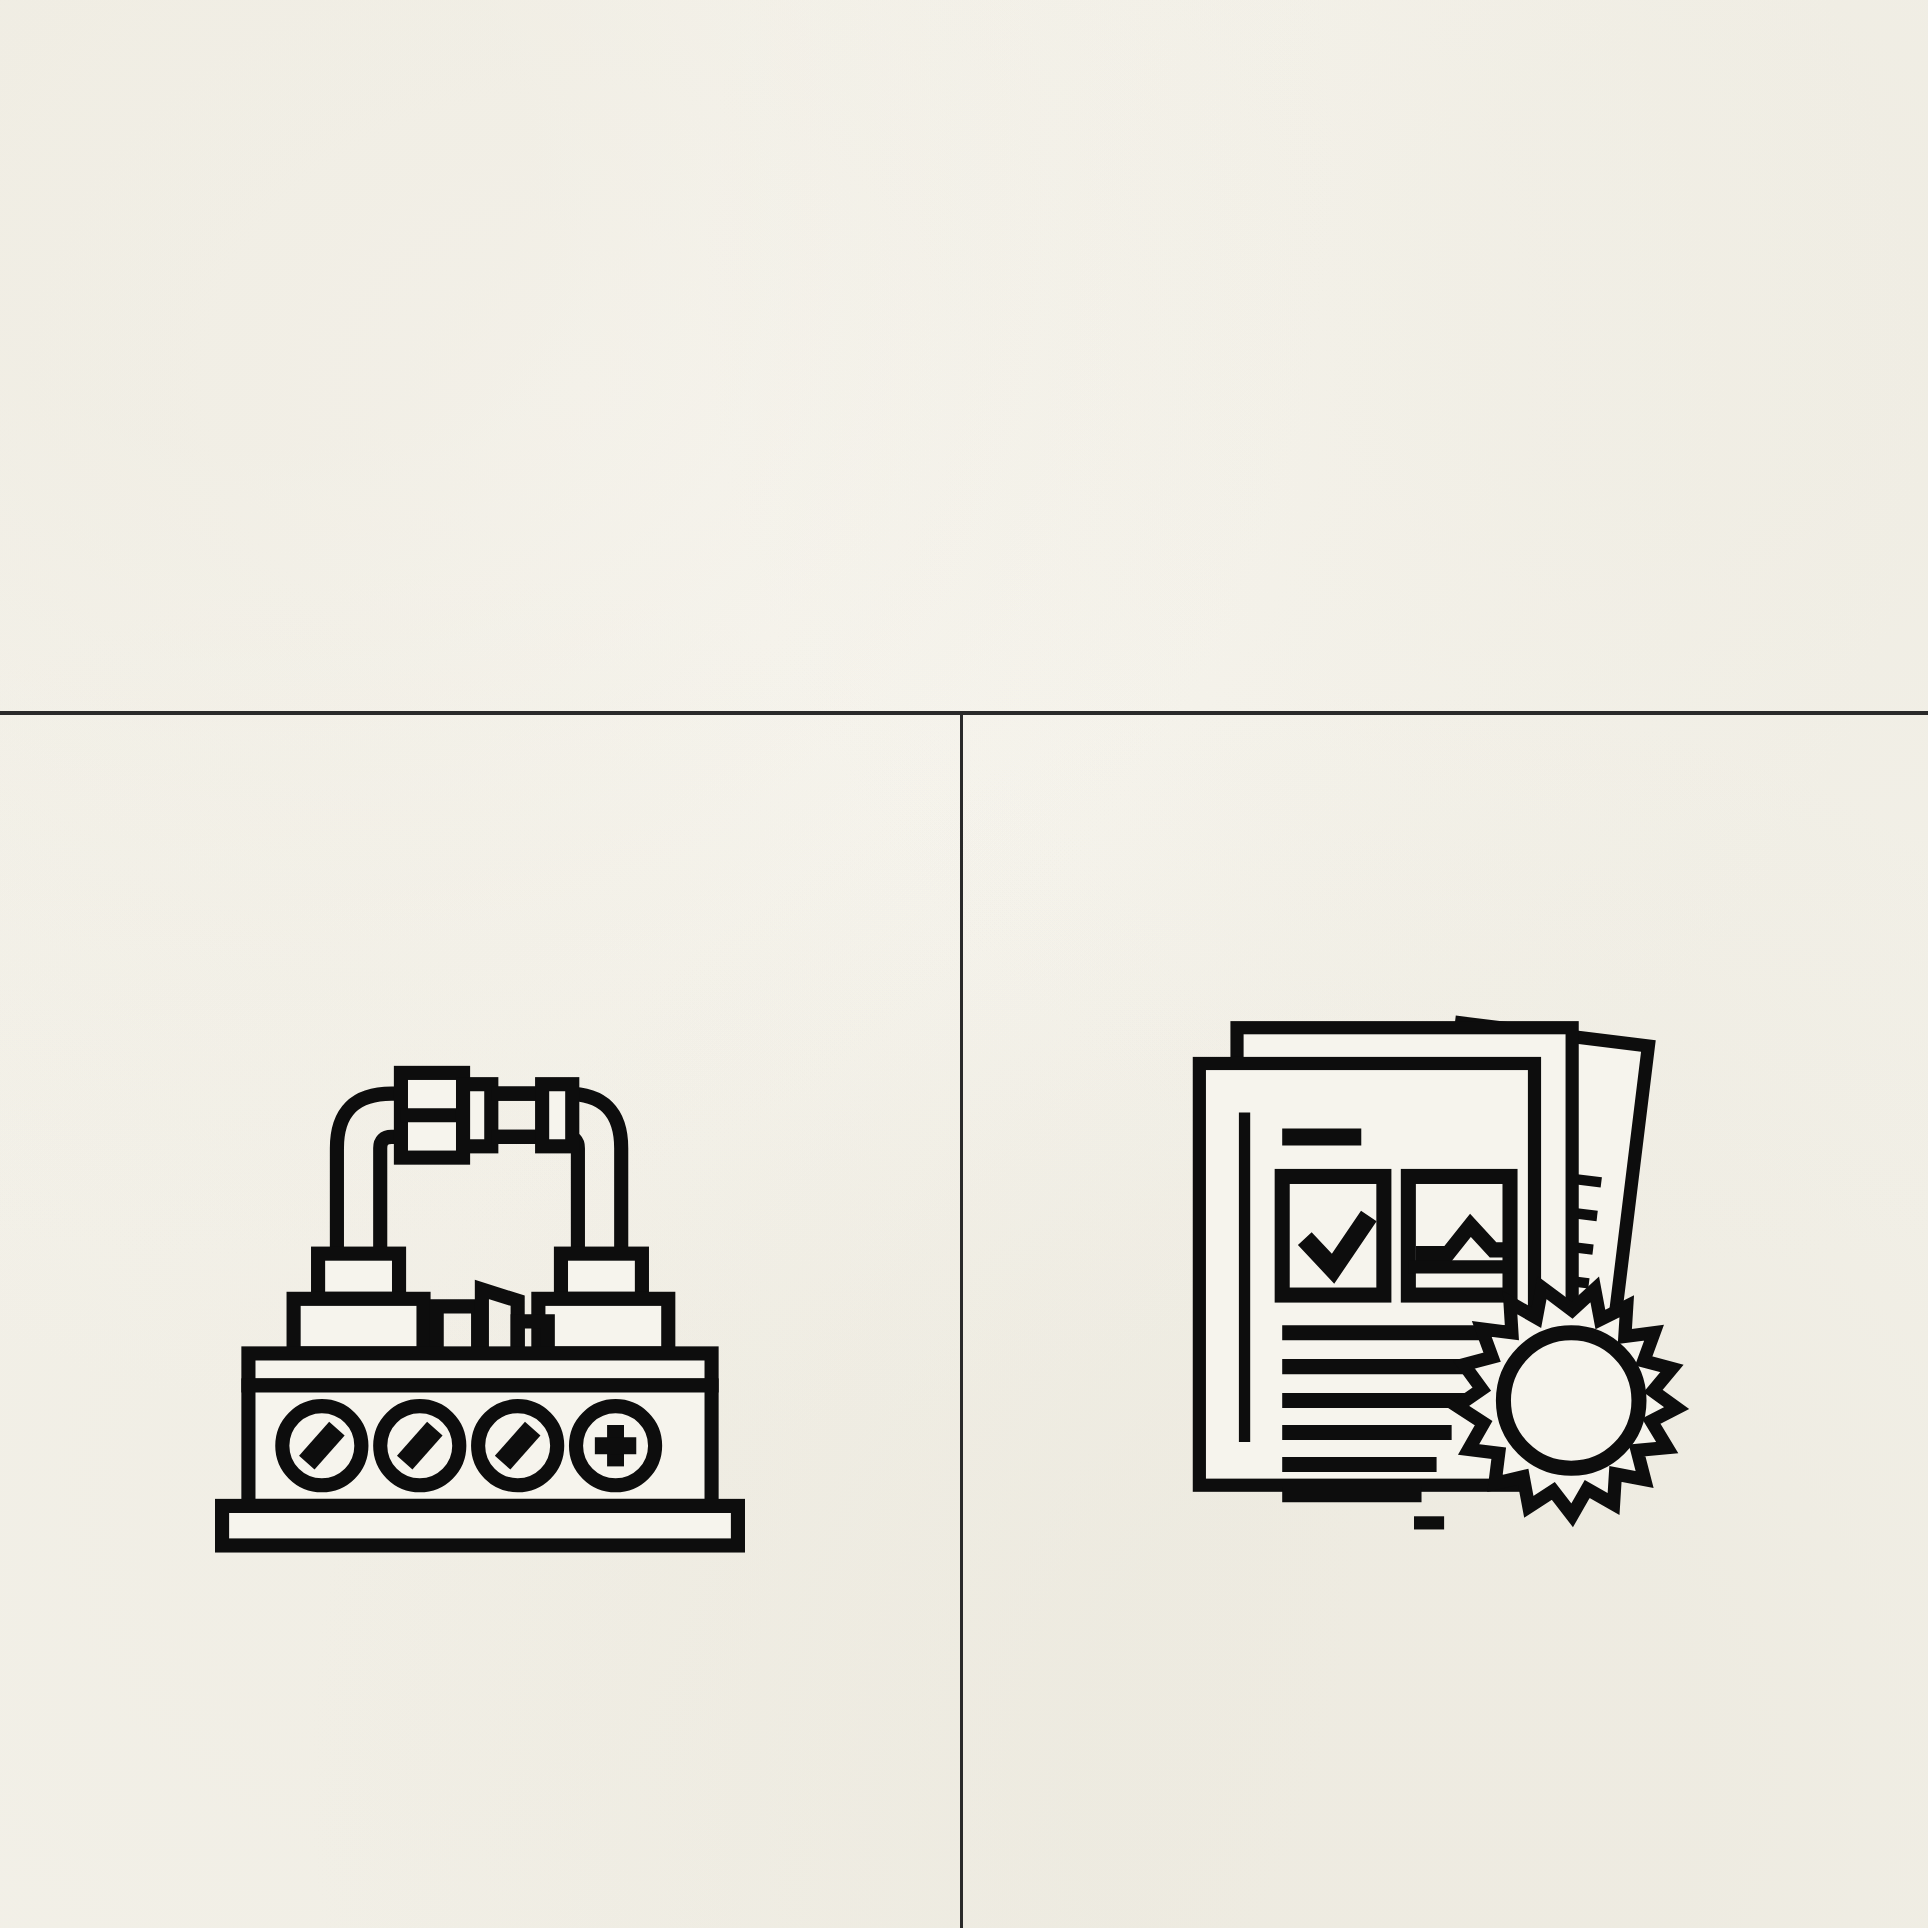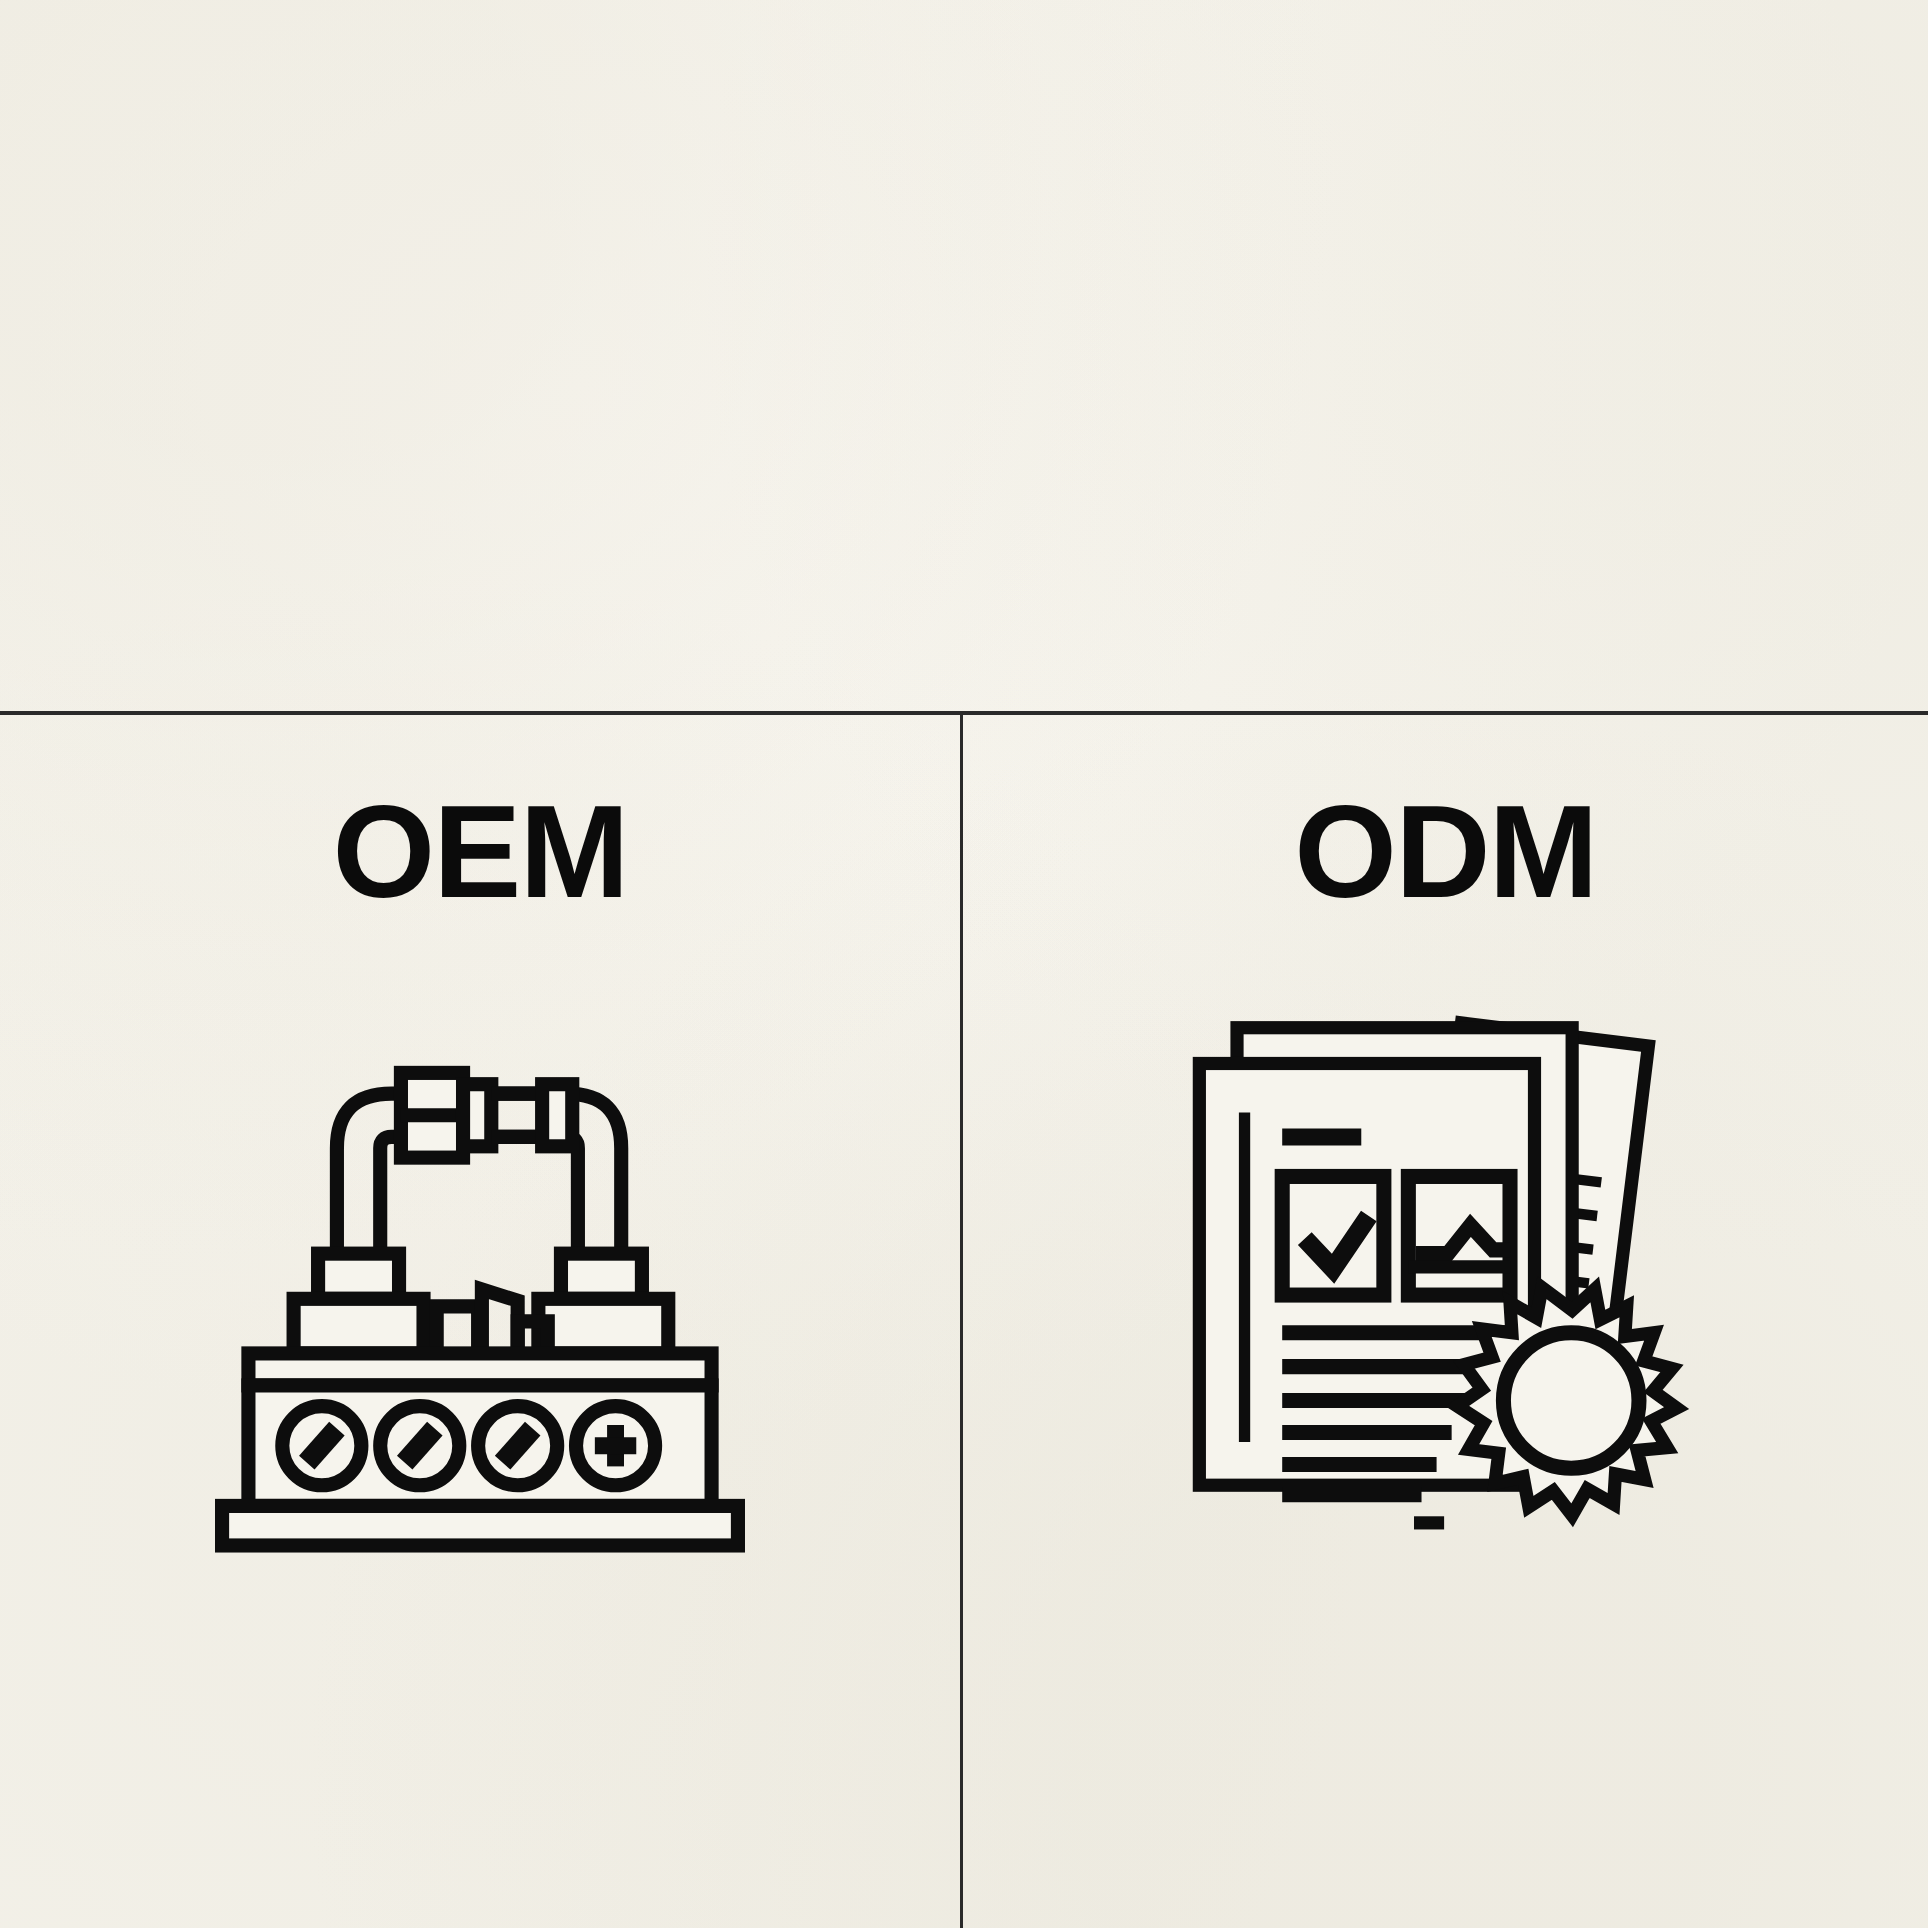--- a/index.html
+++ b/index.html
@@ -103,21 +103,20 @@
 <body>
 
 <div id="page">
 
 
   <div class="h-divider"></div>
   <div class="v-divider"></div>
 
   <div class="panel panel-left">
 
-    <div class="panel-label">OEM</div>
 
     <div class="icon-wrap">
       <svg width="603" height="546" viewBox="0 0 640 580" fill="none" stroke="#0d0d0d" stroke-width="15" stroke-linecap="butt" stroke-linejoin="miter">
 
         <path d="M168 262 L168 150 Q168 92 226 92 L330 92" fill="none"></path>
 
         <path d="M214 262 L214 150 Q214 138 226 138 L330 138" fill="none"></path>
 
         <path d="M470 262 L470 150 Q470 92 412 92 L330 92" fill="none"></path>
         <path d="M424 262 L424 150 Q424 138 412 138 L330 138" fill="none"></path>
@@ -165,21 +164,20 @@
           <line x1="442" y1="466" x2="486" y2="466" stroke-width="18"></line>
         </g>
 
         <rect x="46" y="530" width="548" height="42" fill="#f6f4ed"></rect>
       </svg>
     </div>
   </div>
 
   <div class="panel panel-right">
 
-    <div class="panel-label">ODM</div>
 
     <div class="icon-wrap">
       <svg width="584" height="546" viewBox="0 0 620 580" fill="none" stroke="#0d0d0d" stroke-width="14" stroke-linecap="butt" stroke-linejoin="miter">
 
         <g transform="rotate(7 420 240)">
           <rect x="300" y="30" width="200" height="390" fill="#f6f4ed"></rect>
           <line x1="332" y1="180" x2="468" y2="180" stroke-width="11"></line>
           <line x1="332" y1="216" x2="468" y2="216" stroke-width="11"></line>
           <line x1="332" y1="252" x2="468" y2="252" stroke-width="11"></line>
           <line x1="332" y1="288" x2="468" y2="288" stroke-width="11"></line>

